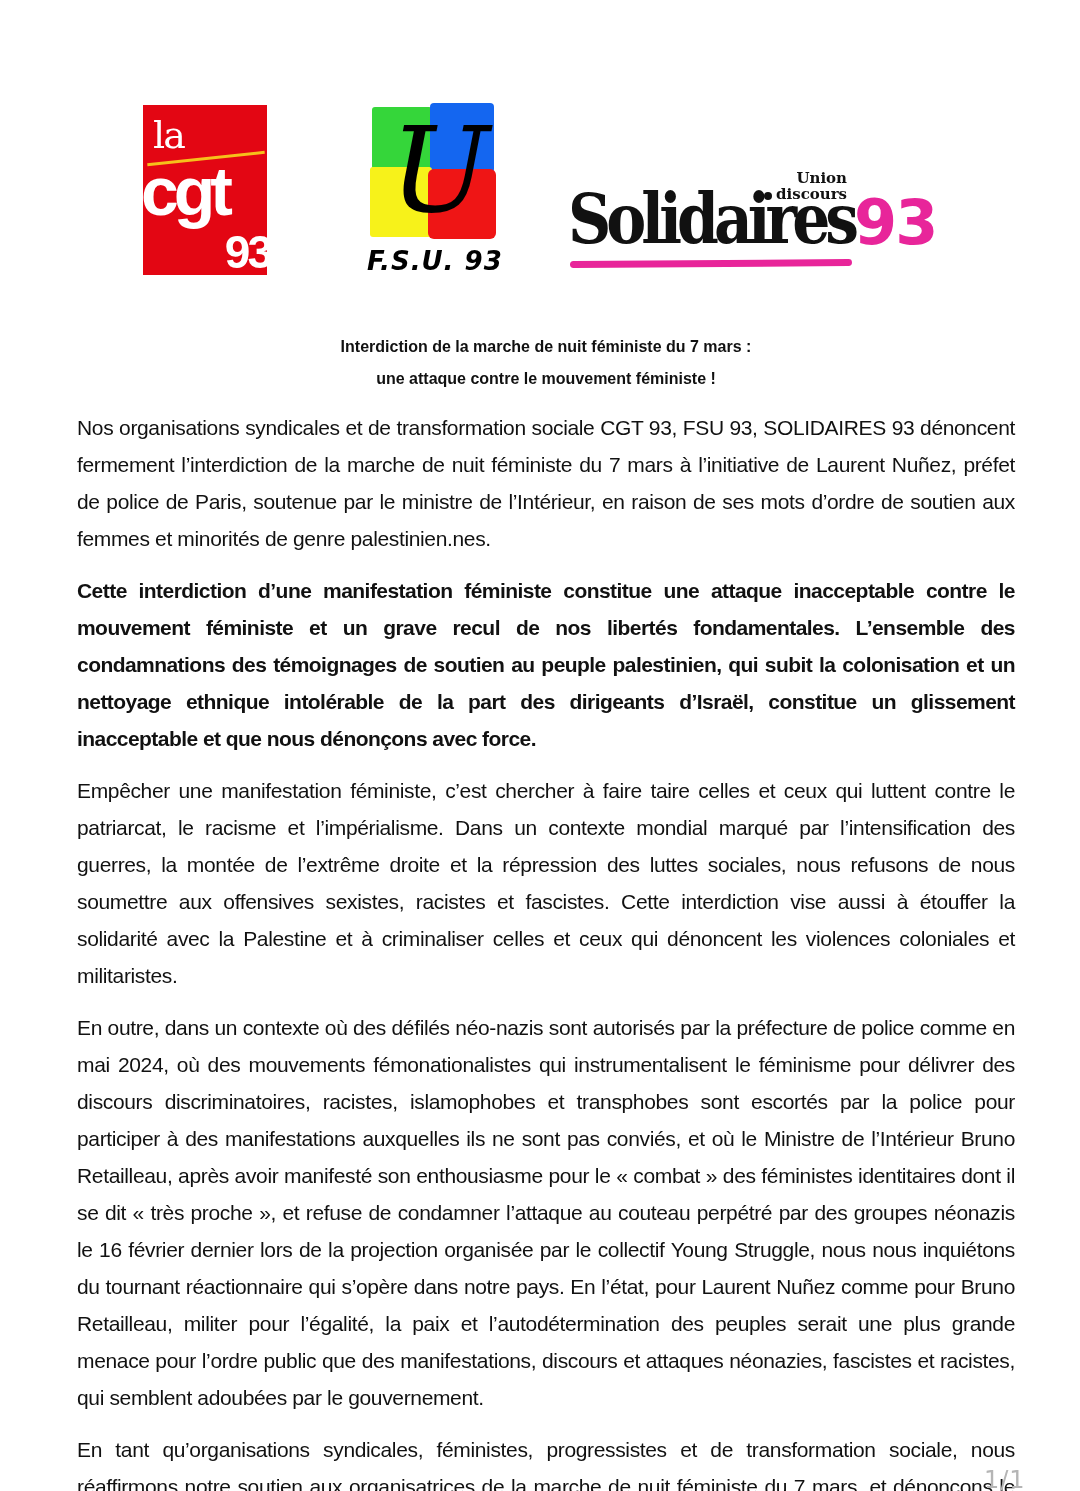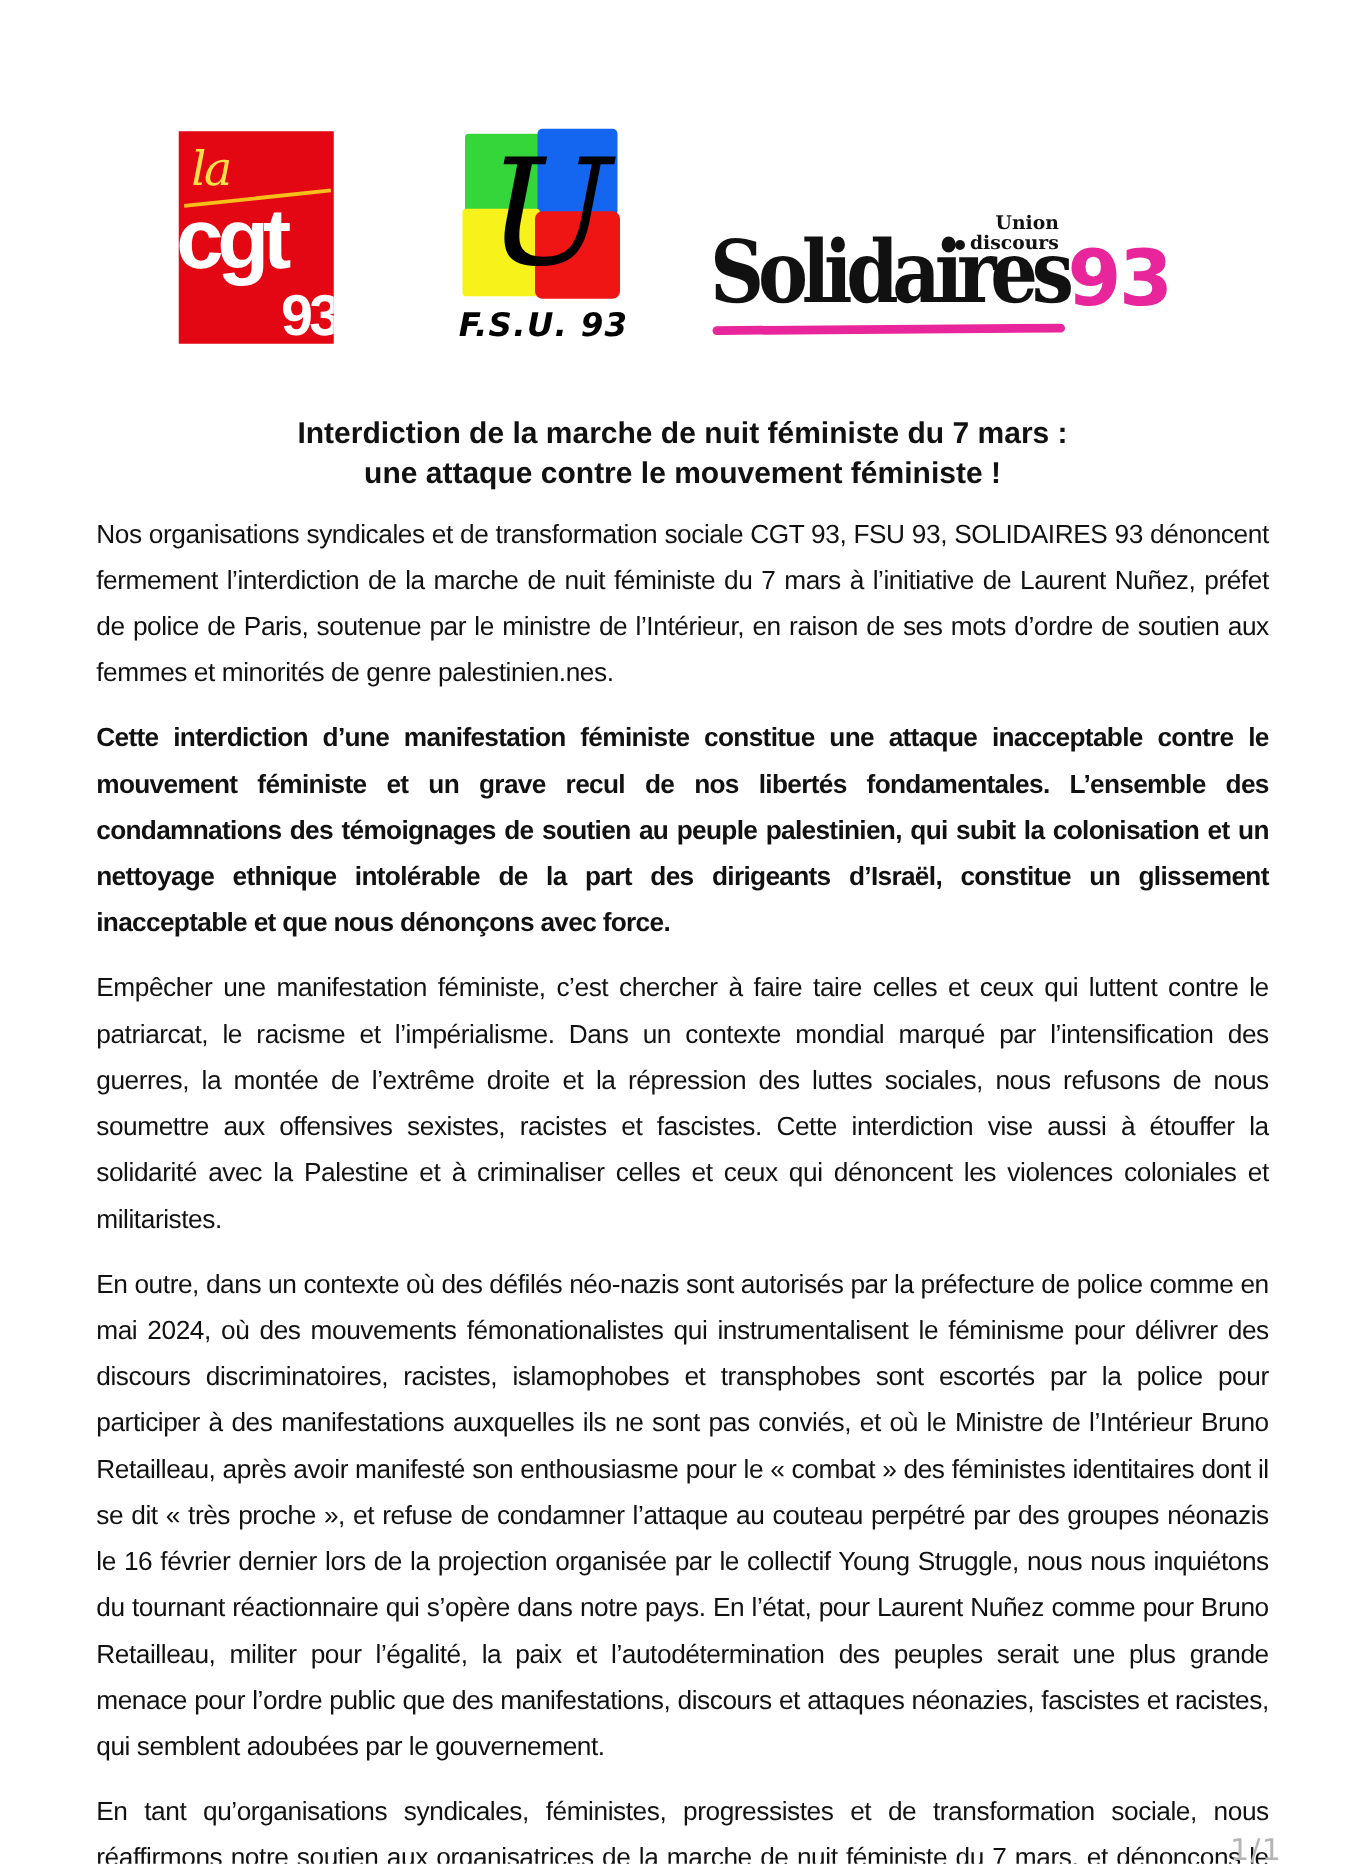--- a/index.html
+++ b/index.html
@@ -1,21 +1,21 @@
 <!DOCTYPE html>
 <html><head>
 <meta charset="utf-8">
 <style>
   html, body { margin: 0; padding: 0; background: #ffffff; }
   body { width: 1080px; height: 1491px; position: relative; overflow: hidden;
          font-family: "Liberation Sans", sans-serif; color: #111; }
   .logos { position: absolute; top: 0; left: 0; width: 1080px; height: 300px; }
   
   .cgt { position: absolute; left: 143px; top: 105px; width: 124px; height: 170px; background: #e30613; overflow: hidden; }
-  .cgt .la { position: absolute; left: 10px; top: 8px; font-family: "DejaVu Serif", serif; font-style: italic; font-size: 38px; color: #fde047; letter-spacing: -2px; }
+  .cgt .la { position: absolute; left: 10px; top: 8px; font-family: "DejaVu Serif", serif; font-size: 38px; color: #ffffff; letter-spacing: -2px; }
   .cgt .la-line { position: absolute; left: 4px; top: 52px; width: 118px; height: 3px; background: #f6c01b; transform: rotate(-6deg); }
   .cgt .word { position: absolute; left: -2px; top: 52px; font-family: "Liberation Sans", sans-serif; font-weight: bold; font-size: 68px; color: #fff; letter-spacing: -5px; line-height: 1; }
   .cgt .num { position: absolute; right: -3px; top: 124px; font-family: "Liberation Sans", sans-serif; font-weight: bold; font-size: 46px; color: #fff; letter-spacing: -3px; line-height: 1; }
   
   .fsu { position: absolute; left: 368px; top: 103px; width: 128px; height: 140px; }
   .fsu .q { position: absolute; }
   .fsu .q1 { left: 4px; top: 4px; width: 60px; height: 62px; background: #35d63a; border-radius: 3px; }
   .fsu .q2 { left: 62px; top: 0; width: 64px; height: 70px; background: #1466f0; border-radius: 4px; }
   .fsu .q3 { left: 2px; top: 64px; width: 62px; height: 70px; background: #f7f21a; border-radius: 3px; }
   .fsu .q4 { left: 60px; top: 66px; width: 68px; height: 70px; background: #ef1515; border-radius: 6px; }
@@ -25,21 +25,21 @@
   .sol { position: absolute; left: 568px; top: 170px; width: 370px; height: 100px; }
   .sol .union { position: absolute; left: 210px; top: 0; font-family: "DejaVu Serif", serif; font-weight: bold; font-size: 15px; line-height: 16px; color: #111; text-align: right; }
   .sol .union span { display: block; }
   .sol .union .syn { margin-left: -2px; }
   .sol .dot { position: absolute; left: 196px; top: 22px; width: 8px; height: 8px; border-radius: 50%; background: #111; }
   .sol .word { position: absolute; left: 0; top: 14px; font-family: "DejaVu Serif", serif; font-weight: bold; font-size: 60px; letter-spacing: -5px; color: #111; transform: scaleY(1.15); transform-origin: top left; line-height: 1; }
   .sol .num { position: absolute; left: 286px; top: 22px; font-family: "DejaVu Sans", sans-serif; font-weight: bold; font-size: 62px; color: #e8259a; letter-spacing: -2px; line-height: 1; }
   .sol .stroke { position: absolute; left: 2px; top: 90px; width: 282px; height: 7px; background: #e8259a; border-radius: 4px; transform: rotate(-0.4deg); }
 
   .doc { position: absolute; left: 77px; top: 330px; width: 938px; font-family: "Liberation Sans Narrow", "Liberation Sans", sans-serif; }
-  .title { text-align: center; font-weight: bold; font-size: 24px; line-height: 24px; margin: 5px 0 0 0; }
+  .title { text-align: center; font-weight: bold; font-size: 16px; line-height: 24px; margin: 5px 0 0 0; }
   .title.t2 { margin-top: 8px; }
   p { margin: 0; font-size: 21px; line-height: 37px; text-align: justify; letter-spacing: -0.35px; }
   p.bold { font-weight: bold; letter-spacing: -0.55px; }
   p + p { margin-top: 15px; }
   .p1 { margin-top: 18px; }
   .pager { position: absolute; left: 984px; top: 1466px; font-family: "DejaVu Sans", sans-serif; font-size: 24px; color: #b5b5b5; letter-spacing: 1px; }
 </style>
 </head>
 <body>
 

